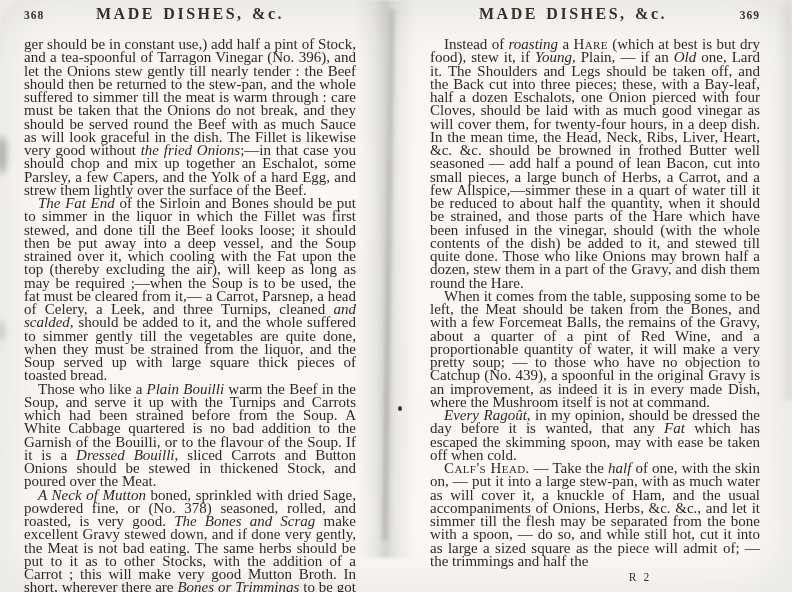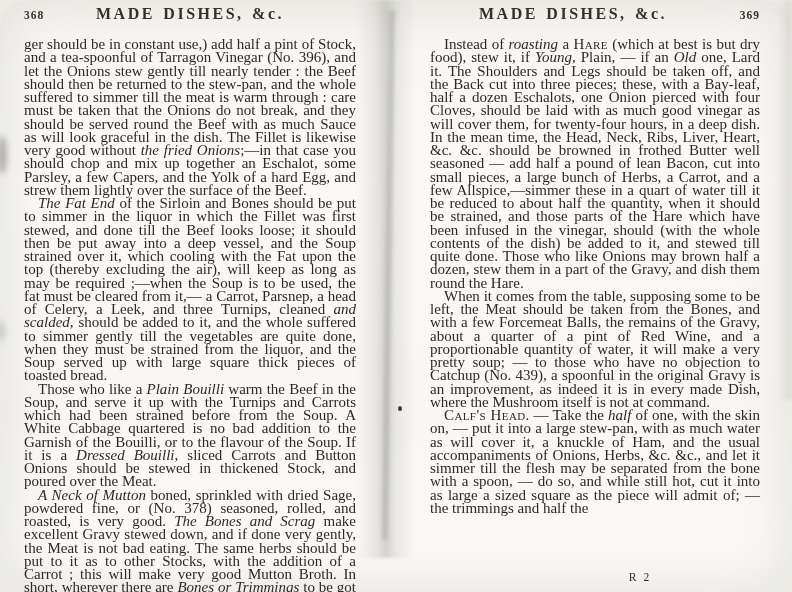--- a/index.html
+++ b/index.html
@@ -104,19 +104,20 @@
 
   <div class="page page-right">
     <div class="page-header">
       <span></span>
       <span class="running-title shift-left">MADE DISHES, &amp;c.</span>
       <span class="folio folio-right">369</span>
     </div>
     <div class="body-text">
         <p class="para indent"><span>Instead of </span><span class="it">roasting</span><span> a </span><span class="sc">Hare</span><span> (which at best is but dry food), stew it, if </span><span class="it">Young</span><span>, Plain, — if an </span><span class="it">Old</span><span> one, Lard it. The Shoulders and Legs should be taken off, and the Back cut into three pieces; these, with a Bay-leaf, half a dozen Eschalots, one Onion pierced with four Cloves, should be laid with as much good vinegar as will cover them, for twenty-four hours, in a deep dish.  In the mean time, the Head, Neck, Ribs, Liver, Heart, &amp;c. &amp;c. should be browned in frothed Butter well seasoned — add half a pound of lean Bacon, cut into small pieces, a large bunch of Herbs, a Carrot, and a few Allspice,—simmer these in a quart of water till it be reduced to about half the quantity, when it should be strained, and those parts of the Hare which have been infused in the vinegar, should (with the whole contents of the dish) be added to it, and stewed till quite done.  Those who like Onions may brown half a dozen, stew them in a part of the Gravy, and dish them round the Hare.</span></p>
         <p class="para indent"><span>When it comes from the table, supposing some to be left, the Meat should be taken from the Bones, and with a few Forcemeat Balls, the remains of the Gravy, about a quarter of a pint of Red Wine, and a proportionable quantity of water, it will make a very pretty soup; — to those who have no objection to Catchup (No. 439), a spoonful in the original Gravy is an improvement, as indeed it is in every made Dish, where the Mushroom itself is not at command.</span></p>
+        <p class="para indent"><span class="it">Every Ragoût</span><span>, in my opinion, should be dressed the day before it is wanted, that any </span><span class="it">Fat</span><span> which has escaped the skimming spoon, may with ease be taken off when cold.</span></p>
         <p class="para indent"><span class="sc">Calf's Head</span><span>. — Take the </span><span class="it">half</span><span> of one, with the skin on, — put it into a large stew-pan, with as much water as will cover it, a knuckle of Ham, and the usual accompaniments of Onions, Herbs, &amp;c. &amp;c., and let it simmer till the flesh may be separated from the bone with a spoon, — do so, and while still hot, cut it into as large a sized square as the piece will admit of; — the trimmings and half the</span></p>
       </div>
   </div>
 
   <div class="signature">R 2</div>
 
 </div>
 
 </body></html>

